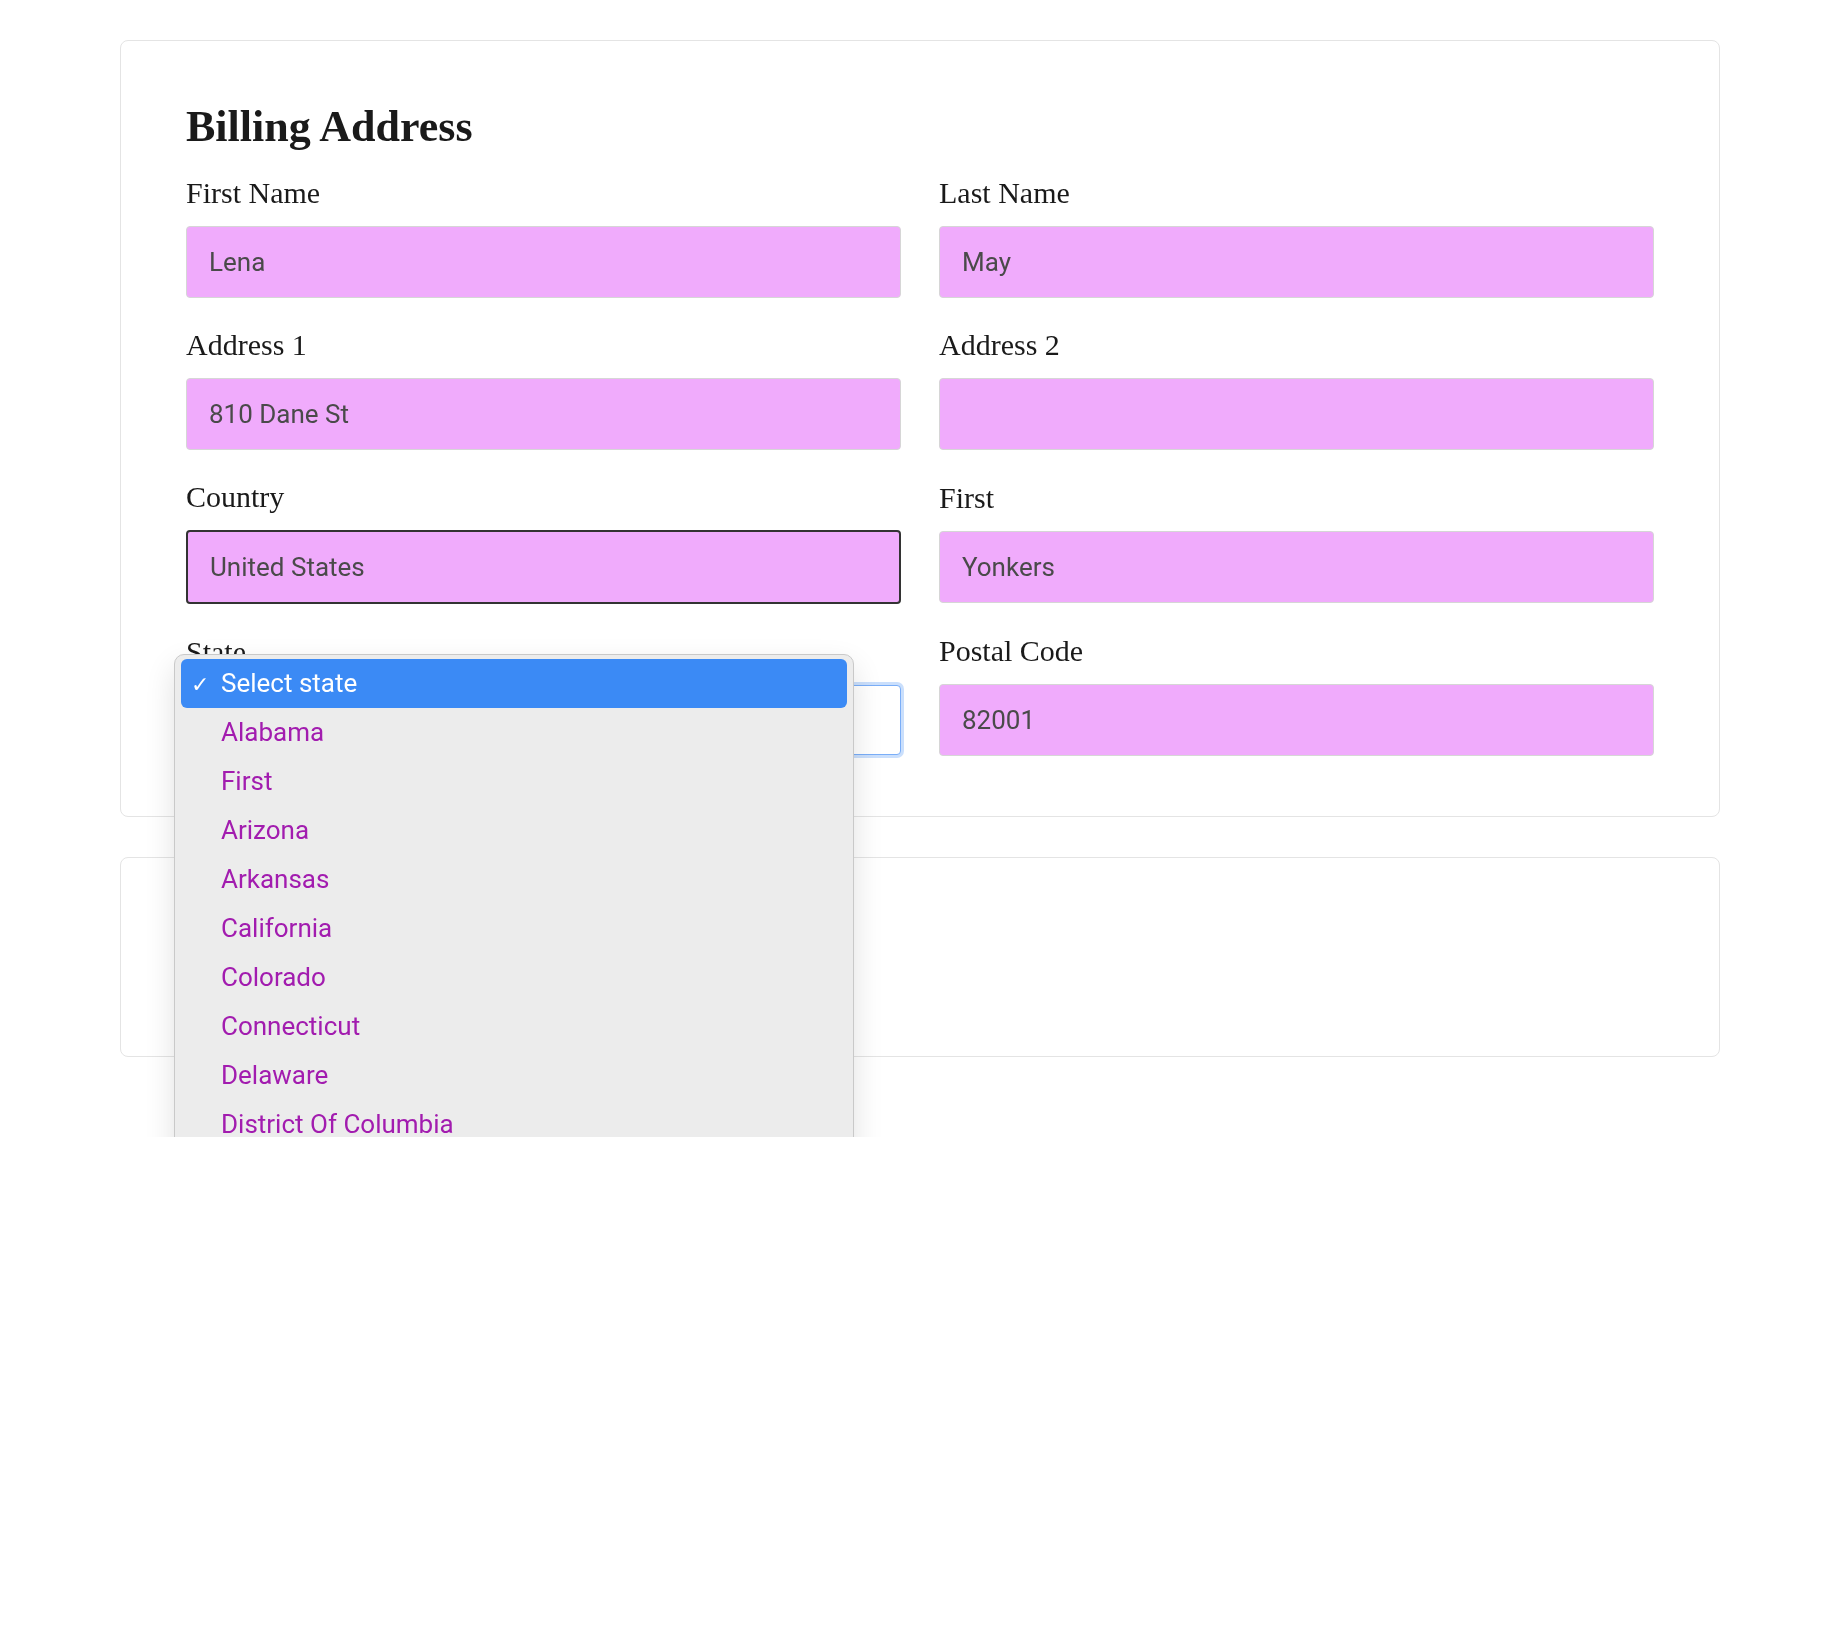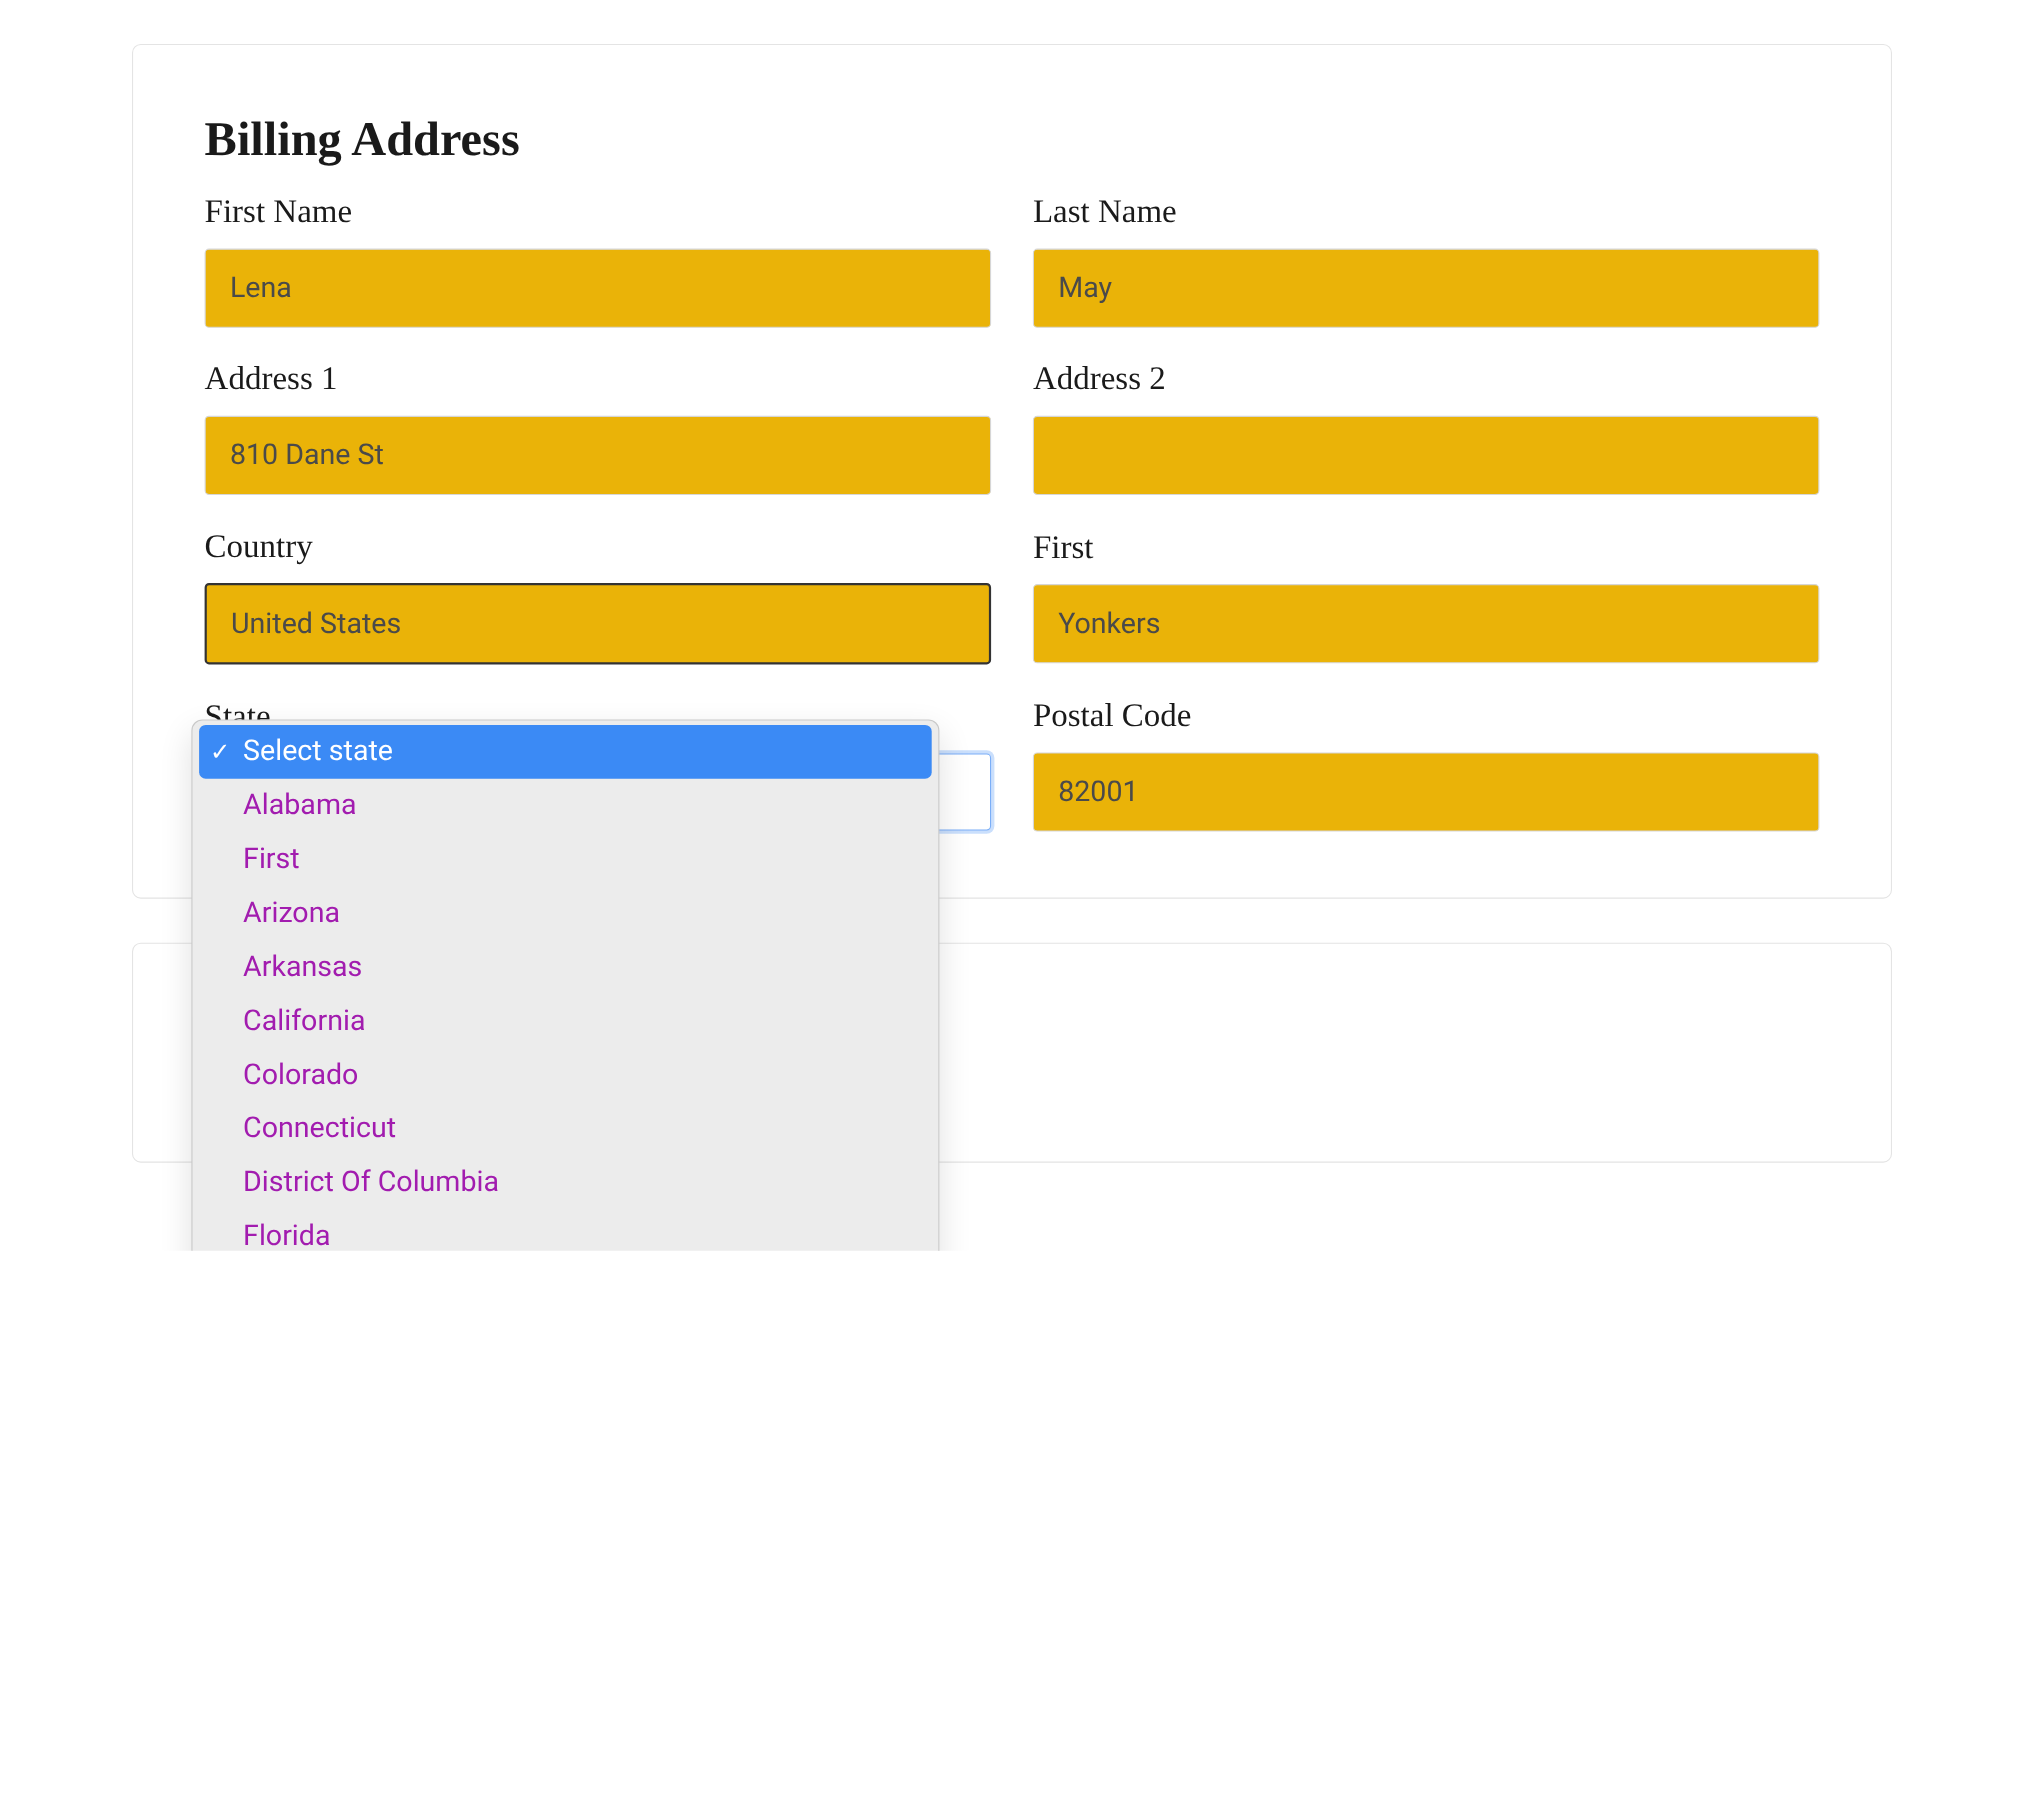--- a/index.html
+++ b/index.html
@@ -48,21 +48,21 @@
     font-weight: 400;
     color: #1a1a1a;
     margin-bottom: 16px;
   }
   .form-input {
     font-family: -apple-system, BlinkMacSystemFont, "Segoe UI", Roboto, Helvetica, Arial, sans-serif;
     font-size: 26px;
     padding: 20px 22px;
     border: 1px solid #d6d6d6;
     border-radius: 4px;
-    background: #eab308;
+    background: #f0abfc;
     color: #4a4a4a;
     width: 100%;
   }
   .country-input {
     border: 2px solid #333;
   }
   .state-wrapper {
     position: relative;
   }
   .state-select-shell {
@@ -163,20 +163,21 @@
       <div class="dropdown" id="state-dropdown">
 
         <div class="dropdown-option selected"><span class="check">✓</span><span>Select state</span></div>
           <div class="dropdown-option"><span>Alabama</span></div>
           <div class="dropdown-option"><span>First</span></div>
           <div class="dropdown-option"><span>Arizona</span></div>
           <div class="dropdown-option"><span>Arkansas</span></div>
           <div class="dropdown-option"><span>California</span></div>
           <div class="dropdown-option"><span>Colorado</span></div>
           <div class="dropdown-option"><span>Connecticut</span></div>
+          <div class="dropdown-option"><span>Delaware</span></div>
           <div class="dropdown-option"><span>District Of Columbia</span></div>
           <div class="dropdown-option"><span>Florida</span></div>
           <div class="dropdown-scroll-indicator">
           <span>
             <svg width="18" height="12" viewBox="0 0 18 12" fill="none" stroke="#1a1a1a" stroke-width="2.2" stroke-linecap="round" stroke-linejoin="round">
                 <polyline points="2,3 9,10 16,3"></polyline>
               </svg>
           </span>
         </div>
       </div>

